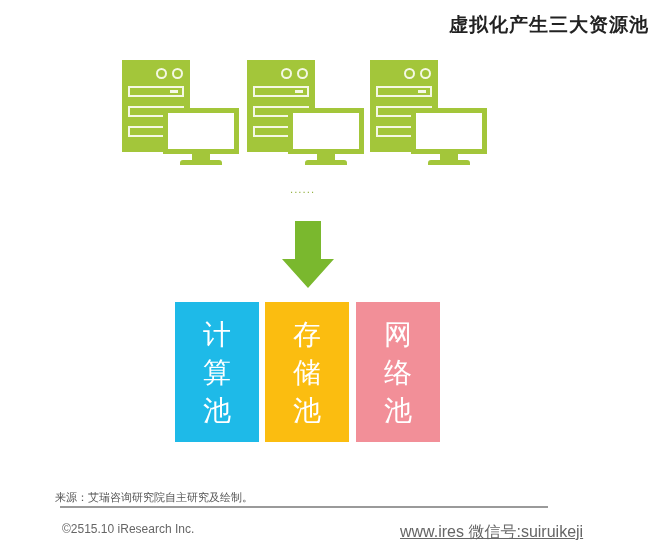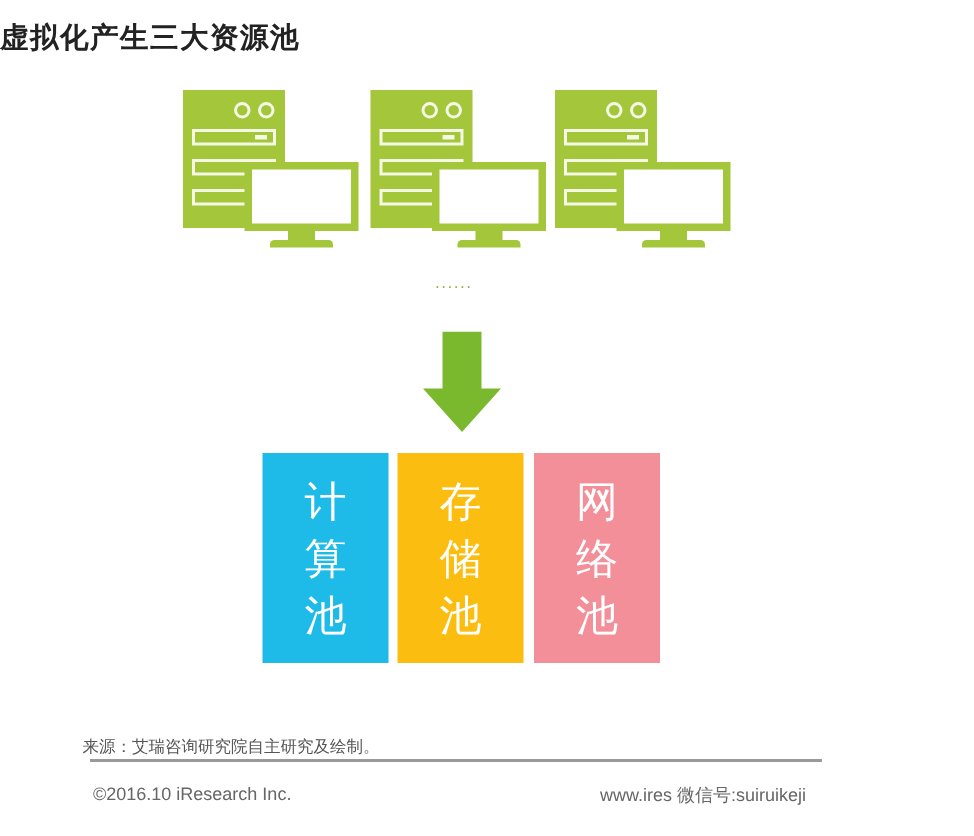--- a/index.html
+++ b/index.html
@@ -1,35 +1,35 @@
 <!DOCTYPE html>
 <html><head>
 <meta charset="utf-8">
 <style>
   html,body{margin:0;padding:0;background:#ffffff;}
   body{width:649px;height:557px;position:relative;overflow:hidden;font-family:"DejaVu Sans",sans-serif;}
-  .title{position:absolute;left:0;width:649px;top:12px;text-align:left;font-size:19px;font-weight:bold;color:#222;letter-spacing:1px;}
+  .title{position:absolute;left:0;width:649px;top:12px;text-align:right;font-size:19px;font-weight:bold;color:#222;letter-spacing:1px;}
   .unit{position:absolute;top:60px;width:120px;height:110px;}
   .server{position:absolute;left:0;top:0;width:68px;height:92px;background:#a3c63a;}
   .eye{position:absolute;top:8px;width:11px;height:11px;border-radius:50%;border:2px solid #f4f8e4;box-sizing:border-box;}
   .eye::after{content:"";position:absolute;left:2px;top:2px;width:3px;height:3px;border-radius:50%;background:#a3c63a;}
   .slot{position:absolute;left:6px;width:56px;height:11px;border:2px solid #f4f8e4;box-sizing:border-box;}
   .slot .led{position:absolute;right:4px;top:2px;width:8px;height:3px;background:#f4f8e4;}
   .monitor{position:absolute;left:41px;top:48px;width:76px;height:46px;background:#a3c63a;}
   .screen{position:absolute;left:5px;top:5px;right:5px;bottom:5px;background:#fff;}
   .neck{position:absolute;left:70px;top:94px;width:18px;height:6px;background:#a3c63a;}
   .base{position:absolute;left:58px;top:100px;width:42px;height:5px;background:#a3c63a;border-radius:3px 3px 0 0;}
   .dots{position:absolute;left:290px;top:184px;font-size:10px;letter-spacing:1px;color:#8fae3a;}
   .arrow{position:absolute;left:282px;top:221px;width:52px;height:67px;}
   .pool{position:absolute;top:302px;width:84px;height:140px;color:#ffffff;font-size:28px;line-height:38px;text-align:center;padding-top:14px;box-sizing:border-box;}
   .pool span{display:block;}
   .source{position:absolute;left:55px;top:490px;font-size:11px;color:#555;}
   .rule{position:absolute;left:60px;top:506px;width:488px;height:2px;background:#9a9a9a;}
   .copy{position:absolute;left:62px;top:522px;font-size:12px;color:#666;font-family:"Liberation Sans",sans-serif;}
-  .site{position:absolute;left:400px;top:522px;font-size:12px;color:#666;font-family:"Liberation Sans",sans-serif;}
+  .site{position:absolute;left:400px;top:522px;font-size:16px;color:#666;font-family:"Liberation Sans",sans-serif;text-decoration:underline;}
 </style>
 </head>
 <body>
 
 <div class="title">虚拟化产生三大资源池</div>
 
 <div class="unit" style="left:122px;">
   <div class="server">
     <div class="eye" style="left:34px;"></div>
       <div class="eye" style="left:50px;"></div>
@@ -97,14 +97,14 @@
     <span>池</span>
 </div>
 <div class="pool" style="left:356px;background:#f28f98;">
   <span>网</span>
     <span>络</span>
     <span>池</span>
 </div>
 
 <div class="source">来源：艾瑞咨询研究院自主研究及绘制。</div>
 <div class="rule"></div>
-<div class="copy">©2016.10 iResearch Inc.</div>
+<div class="copy">©2515.10 iResearch Inc.</div>
 <div class="site">www.ires 微信号:suiruikeji</div>
 
 </body></html>

